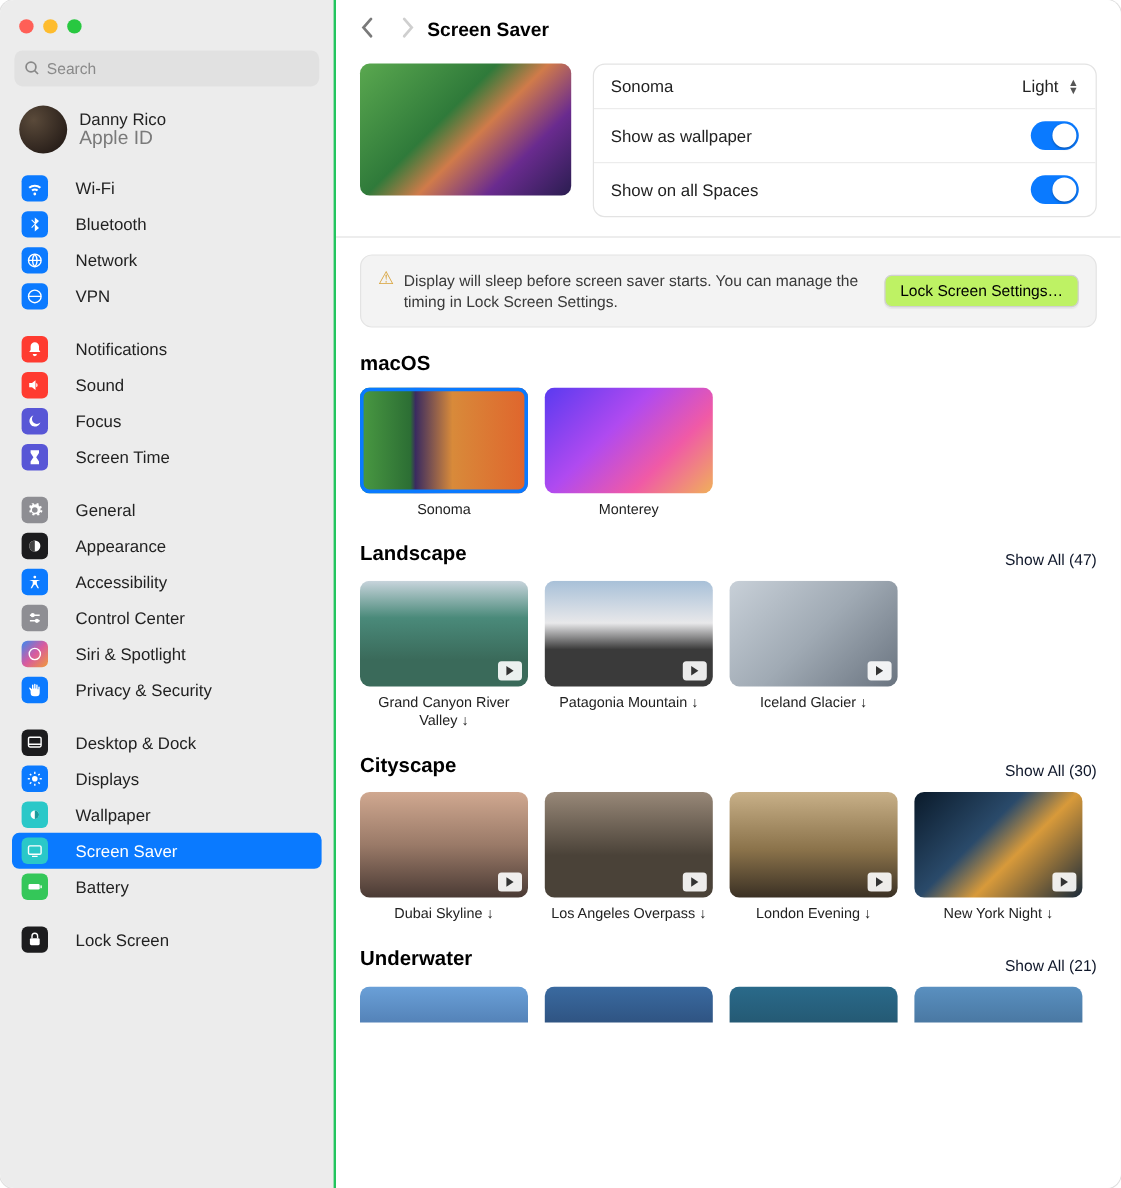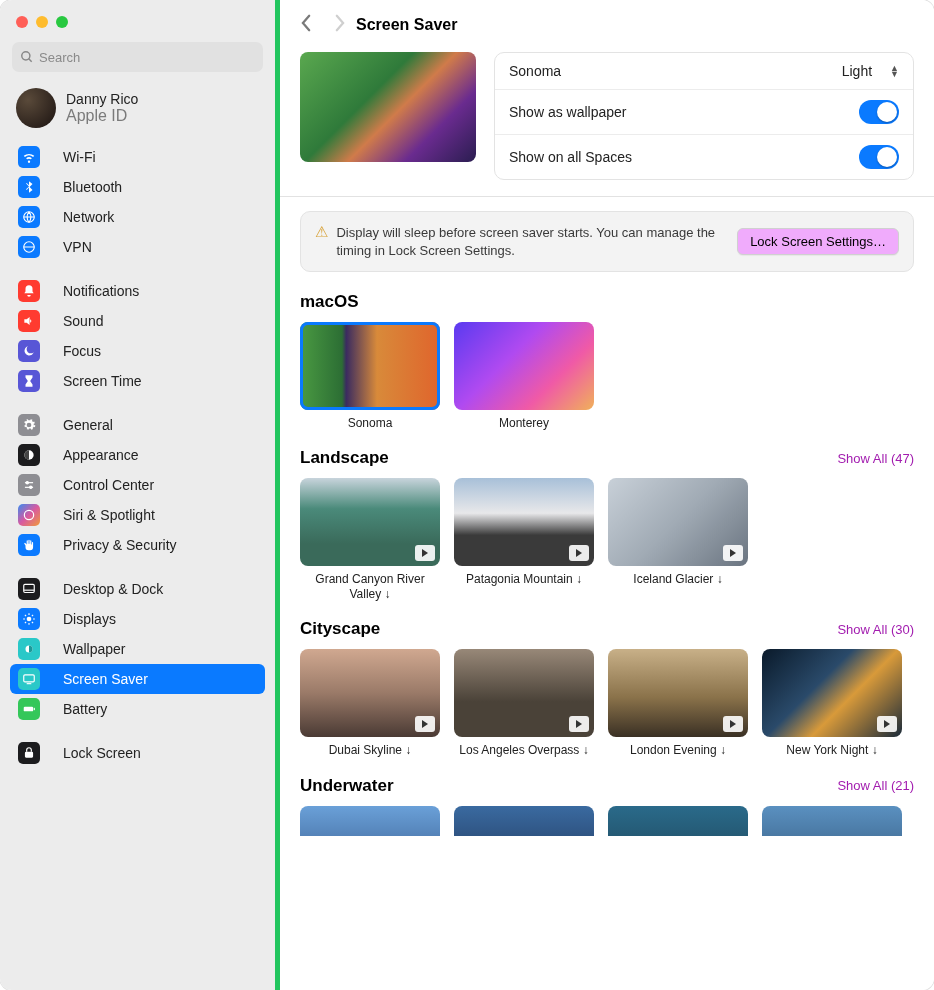--- a/index.html
+++ b/index.html
@@ -1,18 +1,18 @@
 <!DOCTYPE html>
 <html><head>
 <meta charset="utf-8">
 <style>
 *{box-sizing:border-box;margin:0;padding:0;font-family:-apple-system,BlinkMacSystemFont,"Helvetica Neue",Arial,sans-serif;}
 body{background:#fff;width:934px;height:990px;overflow:hidden;border-radius:12px;box-shadow:0 0 0 1px rgba(0,0,0,0.12);}
 .win{display:flex;height:100%;}
-.sidebar{width:280px;background:#ececec;display:flex;flex-direction:column;border-right:5px solid #22c55e;}
+.sidebar{width:280px;background:#ececec;display:flex;flex-direction:column;border-right:2px solid #22c55e;}
 .traffic{display:flex;gap:8px;padding:16px 16px 10px;}
 .dot{width:12px;height:12px;border-radius:50%;}
 .red{background:#ff5f57;}.yellow{background:#febc2e;}.green{background:#28c840;}
 .search{margin:4px 12px 8px;background:#e1e1e1;border-radius:7px;height:30px;display:flex;align-items:center;padding:0 8px;color:#8a8a8a;font-size:13px;}
 .search svg{margin-right:5px;flex-shrink:0;}
 .account{display:flex;align-items:center;gap:10px;padding:8px 16px 14px;}
 .avatar{width:40px;height:40px;border-radius:50%;background:radial-gradient(circle at 30% 30%,#5a4a3a,#1a1210);}
 .acct-name{font-size:14px;color:#222;}
 .acct-sub{font-size:16px;color:#7a7a7a;}
 .navscroll{flex:1;overflow-y:auto;padding:0 10px 8px;}
@@ -25,32 +25,32 @@
 .toolbar{display:flex;align-items:center;gap:10px;padding:14px 20px 10px;}
 .navbtns{display:flex;gap:20px;color:#888;}
 .navbtns .dis{color:#c8c8c8;}
 .title{font-size:16px;font-weight:600;}
 .content{flex:1;overflow-y:auto;padding:0 20px 20px;}
 .toprow{display:flex;gap:18px;margin:6px 0 16px;}
 .pv{width:176px;height:110px;border-radius:8px;background:linear-gradient(135deg,#5aa84f 0%,#2f7a3a 40%,#d07b4a 55%,#6a2b8f 75%,#2a1d50 100%);flex-shrink:0;}
 .opts{flex:1;background:#fff;border:1px solid #e3e3e3;border-radius:10px;overflow:hidden;}
 .optrow{display:flex;align-items:center;justify-content:space-between;padding:10px 14px;font-size:14px;color:#222;border-bottom:1px solid #ececec;}
 .optrow:last-child{border-bottom:none;}
-.dropdown{display:flex;align-items:center;gap:18px;color:#222;cursor:default;}
+.dropdown{display:flex;align-items:center;gap:8px;color:#222;cursor:default;}
 .dropdown .chevs{display:flex;flex-direction:column;line-height:6px;font-size:9px;color:#555;}
 .toggle{width:40px;height:24px;background:#0a7aff;border-radius:12px;position:relative;}
 .toggle::after{content:"";position:absolute;right:2px;top:2px;width:20px;height:20px;background:#fff;border-radius:50%;box-shadow:0 1px 2px rgba(0,0,0,0.3);}
 .hr{height:1px;background:#e2e2e2;margin:0 -20px 14px;}
 .warnbox{background:#f3f3f3;border:1px solid #e3e3e3;border-radius:10px;padding:12px 14px;display:flex;gap:14px;align-items:center;justify-content:space-between;margin-bottom:20px;}
 .warntext{font-size:13px;color:#3a3a3a;display:flex;gap:8px;align-items:flex-start;line-height:1.35;}
 .warnicon{color:#d8a33b;font-size:15px;line-height:1;}
-.lockbtn{background:#f0abfc;border:1px solid #d0d0d0;border-radius:6px;padding:5px 12px;font-size:13px;white-space:nowrap;cursor:default;box-shadow:0 1px 1px rgba(0,0,0,0.05);}
+.lockbtn{background:#bef264;border:1px solid #d0d0d0;border-radius:6px;padding:5px 12px;font-size:13px;white-space:nowrap;cursor:default;box-shadow:0 1px 1px rgba(0,0,0,0.05);}
 .sechead{display:flex;justify-content:space-between;align-items:center;margin:8px 0 10px;}
 .sechead h3{font-size:17px;font-weight:700;}
-.showall{font-size:13px;color:#a21caf;}
+.showall{font-size:13px;color:#0f172a;margin-top:10px;}
 .grid{display:flex;gap:14px;margin-bottom:18px;overflow:hidden;}
 .card{width:140px;flex-shrink:0;}
 .thumb{width:140px;height:88px;border-radius:8px;background:#bbb;position:relative;overflow:hidden;}
 .thumb.sel{outline:3px solid #0a7aff;outline-offset:-3px;}
 .play{position:absolute;bottom:5px;right:5px;width:20px;height:16px;background:rgba(255,255,255,0.9);border-radius:3px;display:flex;align-items:center;justify-content:center;}
 .play::after{content:"";border-left:6px solid #333;border-top:4px solid transparent;border-bottom:4px solid transparent;}
 .cap{font-size:12px;color:#222;text-align:center;margin-top:6px;line-height:1.2;}
 
 .g-sonoma{background:linear-gradient(90deg,#4a9a42 0%,#2c6e34 30%,#3a2b60 33%,#d88a3a 55%,#e0642c 100%);}
 .g-ventura{background:radial-gradient(circle at 40% 40%,#f6d24a 0%,#f08a2a 45%,#d85a2a 75%,#6a2a2a 100%);}
@@ -175,20 +175,29 @@
           <div class="navitem">
             <div class="ic" style="background: rgb(28, 28, 30);">
               <svg viewBox="0 0 24 24" fill="white">
                 <circle cx="12" cy="12" r="8"></circle>
                 <path d="M12 4a8 8 0 000 16z" fill="#444"></path>
               </svg>
             </div>
             <span>Appearance</span>
           </div>
           <div class="navitem">
+            <div class="ic" style="background: rgb(11, 122, 255);">
+              <svg viewBox="0 0 24 24" fill="white">
+                <circle cx="12" cy="5" r="2"></circle>
+                <path d="M4 9h16l-5 2v4l3 6h-2l-3-5h-2l-3 5H6l3-6v-4z"></path>
+              </svg>
+            </div>
+            <span>Accessibility</span>
+          </div>
+          <div class="navitem">
             <div class="ic" style="background: rgb(142, 142, 147);">
               <svg viewBox="0 0 24 24" fill="none" stroke="white" stroke-width="2">
                 <line x1="5" y1="8" x2="19" y2="8"></line>
                 <circle cx="9" cy="8" r="2" fill="white"></circle>
                 <line x1="5" y1="16" x2="19" y2="16"></line>
                 <circle cx="15" cy="16" r="2" fill="white"></circle>
               </svg>
             </div>
             <span>Control Center</span>
           </div>

